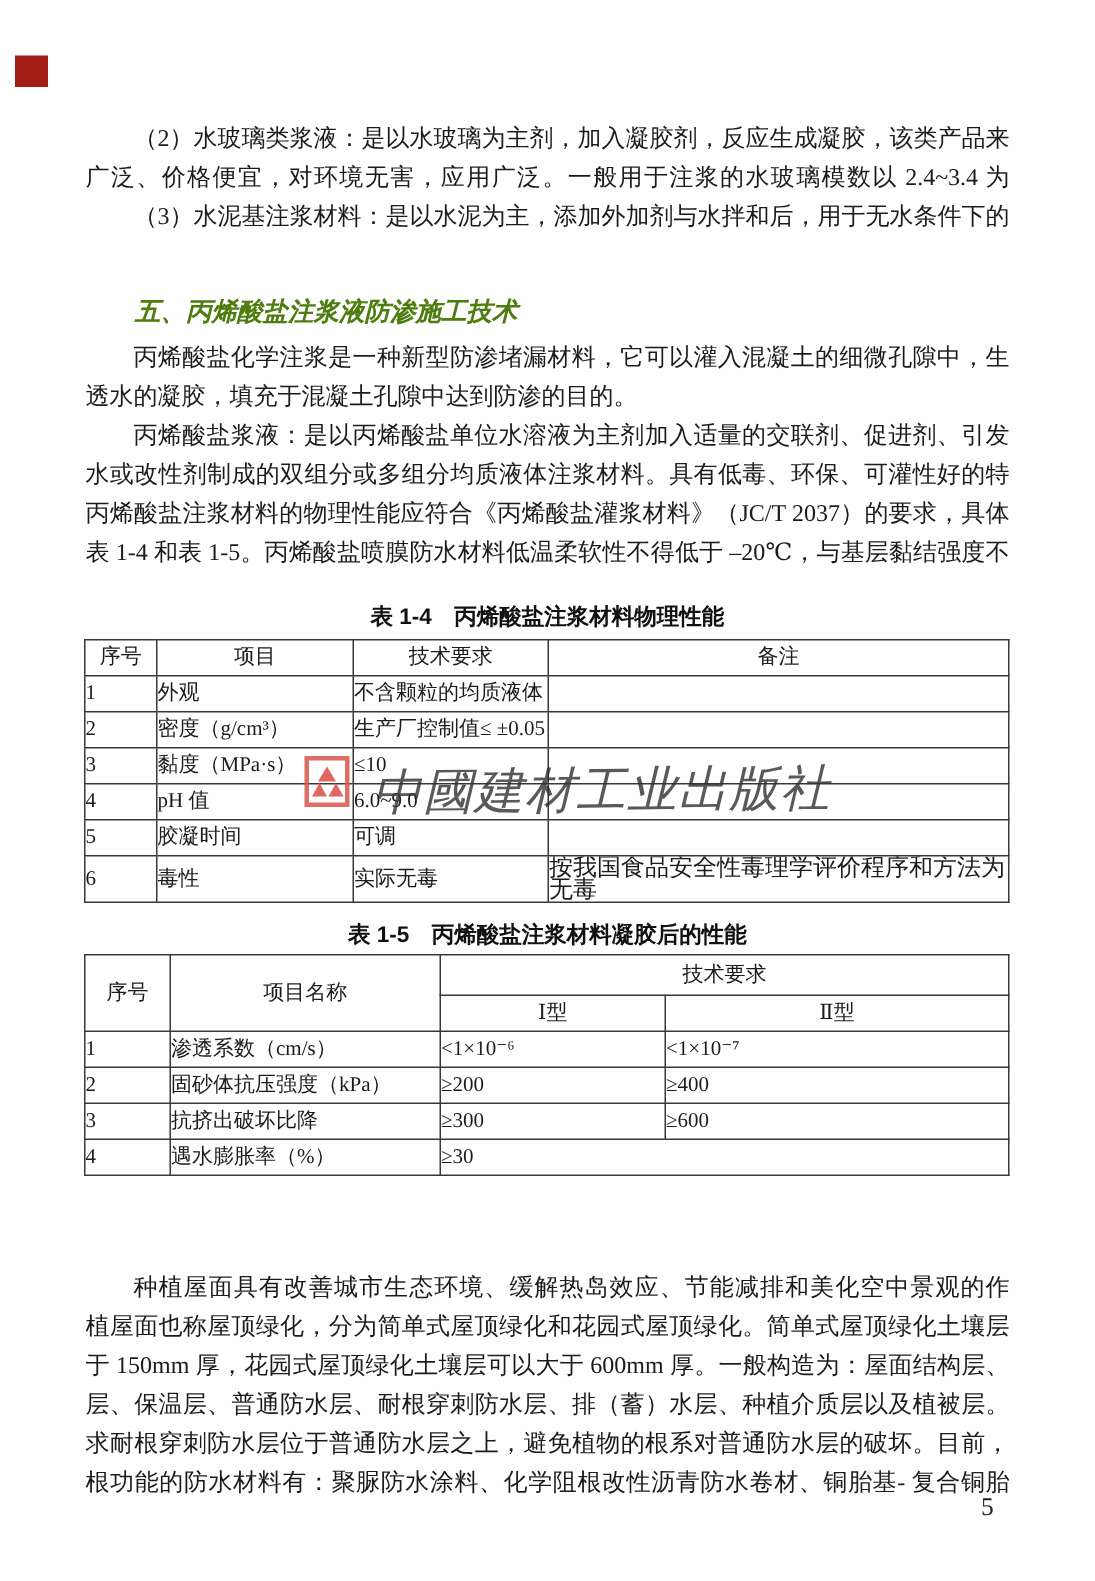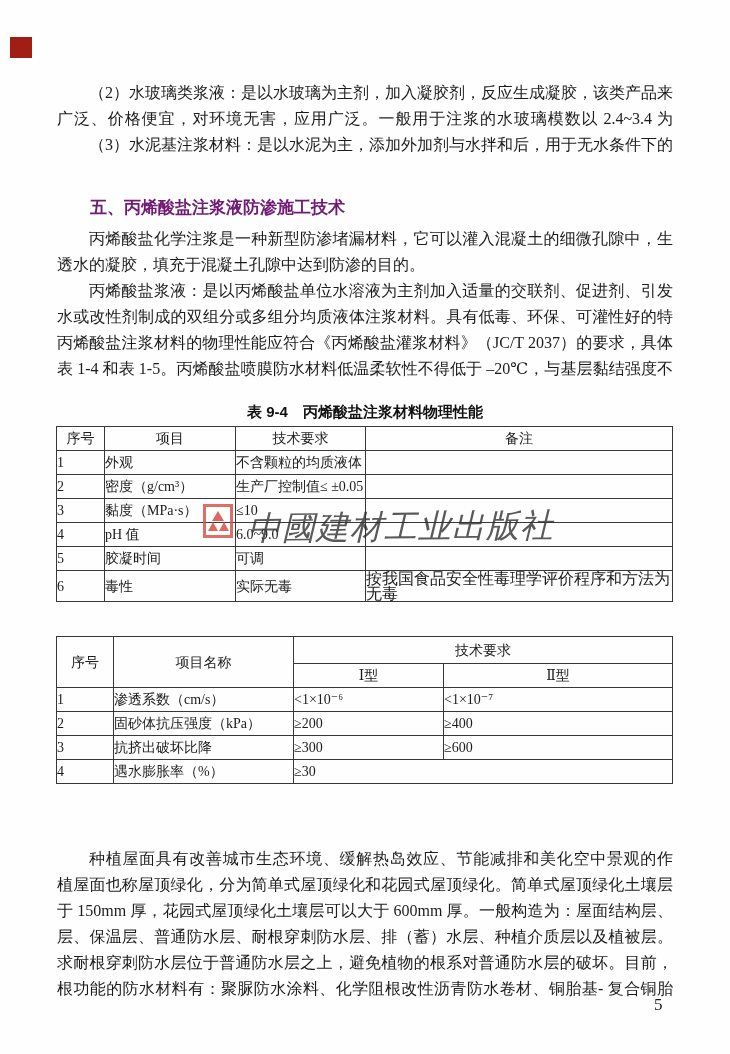--- a/index.html
+++ b/index.html
@@ -7,21 +7,21 @@
     position:relative;width:730px;height:1054px;background:#fefefe;
     font-family:"Liberation Serif","DejaVu Serif",serif;color:#1b1b1b;overflow:hidden;
   }
   .corner-mark{position:absolute;left:10px;top:37px;width:22px;height:21px;background:#a21d15;}
   .blk{position:absolute;left:57px;width:616px;font-size:16px;}
   .line{height:26px;line-height:26px;overflow:hidden;text-align:justify;text-align-last:justify;}
   .line.first{text-indent:32px;}
   .line.lastline{text-align-last:left;}
   .hsec{
     position:absolute;left:90px;width:560px;height:24px;line-height:24px;
-    font-family:"Liberation Sans","DejaVu Sans",sans-serif;font-weight:bold;font-size:17px;color:#701a75;
+    font-family:"Liberation Sans","DejaVu Sans",sans-serif;font-weight:bold;font-size:17px;color:#4d7c0f;font-style:italic;
   }
   .tcaption{
     position:absolute;left:57px;width:616px;text-align:center;height:22px;line-height:22px;
     font-family:"Liberation Sans","DejaVu Sans",sans-serif;font-weight:bold;font-size:15px;color:#111;
   }
   table.t{
     position:absolute;left:56px;width:616px;border-collapse:collapse;table-layout:fixed;
     font-size:14px;color:#1b1b1b;
   }
   table.t td,table.t th{
@@ -72,21 +72,21 @@
     <div class="line lastline">透水的凝胶，填充于混凝土孔隙中达到防渗的目的。</div>
   </div>
 
   <div class="blk" style="top:278px">
     <div class="line first">丙烯酸盐浆液：是以丙烯酸盐单位水溶液为主剂加入适量的交联剂、促进剂、引发剂、</div>
     <div class="line">水或改性剂制成的双组分或多组分均质液体注浆材料。具有低毒、环保、可灌性好的特点。</div>
     <div class="line">丙烯酸盐注浆材料的物理性能应符合《丙烯酸盐灌浆材料》（JC/T 2037）的要求，具体见</div>
     <div class="line">表 1-4 和表 1-5。丙烯酸盐喷膜防水材料低温柔软性不得低于 –20℃，与基层黏结强度不小</div>
   </div>
 
-  <div class="tcaption" style="top:401px">表 9-4　丙烯酸盐注浆材料物理性能</div>
+  <div class="tcaption" style="top:401px">表 1-4　丙烯酸盐注浆材料物理性能</div>
 
   <table class="t t4" style="top:426px">
     <colgroup>
         <col style="width:48px">
         <col style="width:131px">
         <col style="width:130px">
         <col style="width:307px">
       </colgroup>
     <tbody>
       <tr>
@@ -127,20 +127,21 @@
       </tr>
       <tr>
         <td>6</td>
         <td>毒性</td>
         <td>实际无毒</td>
         <td class="remark">按我国食品安全性毒理学评价程序和方法为无毒</td>
       </tr>
     </tbody>
   </table>
 
+  <div class="tcaption" style="top:613px">表 1-5　丙烯酸盐注浆材料凝胶后的性能</div>
 
   <table class="t t5" style="top:636px">
     <colgroup>
         <col style="width:57px">
         <col style="width:180px">
         <col style="width:150px">
         <col style="width:229px">
       </colgroup>
     <tbody>
       <tr class="hrow1">

